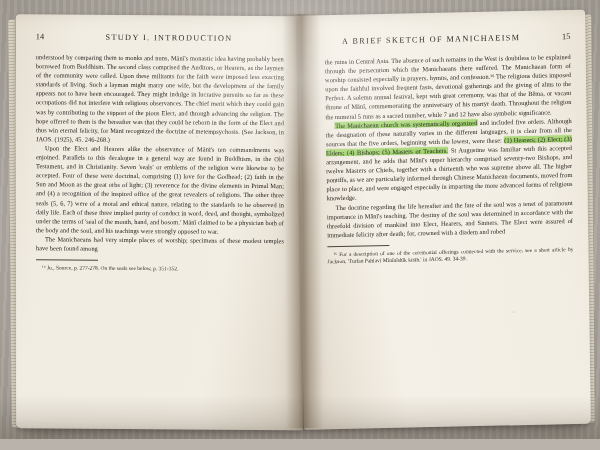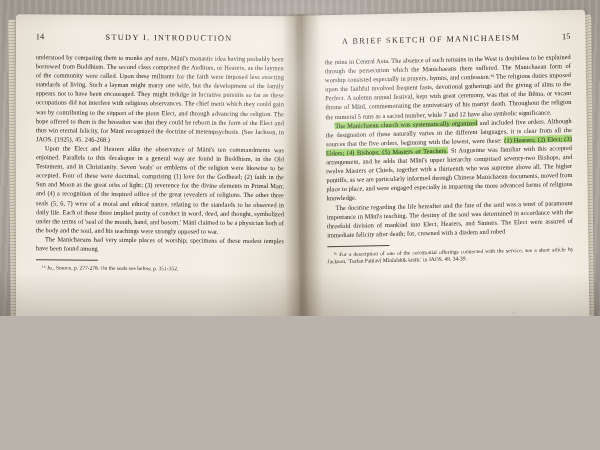--- a/index.html
+++ b/index.html
@@ -8,21 +8,21 @@
     width: 600px;
     height: 450px;
     overflow: hidden;
     background: #b9b3ac;
     font-family: "Liberation Serif", serif;
   }
 
   #scene {
     position: relative;
     width: 600px;
-    height: 316px;
+    height: 439px;
     background:
       radial-gradient(ellipse at 50% 50%, #c7c2bb 0%, #b3ada6 60%, #9d978f 100%);
     overflow: hidden;
   }
 
   
   .table-tex {
     position: absolute;
     inset: 0;
     background-image: repeating-linear-gradient(

